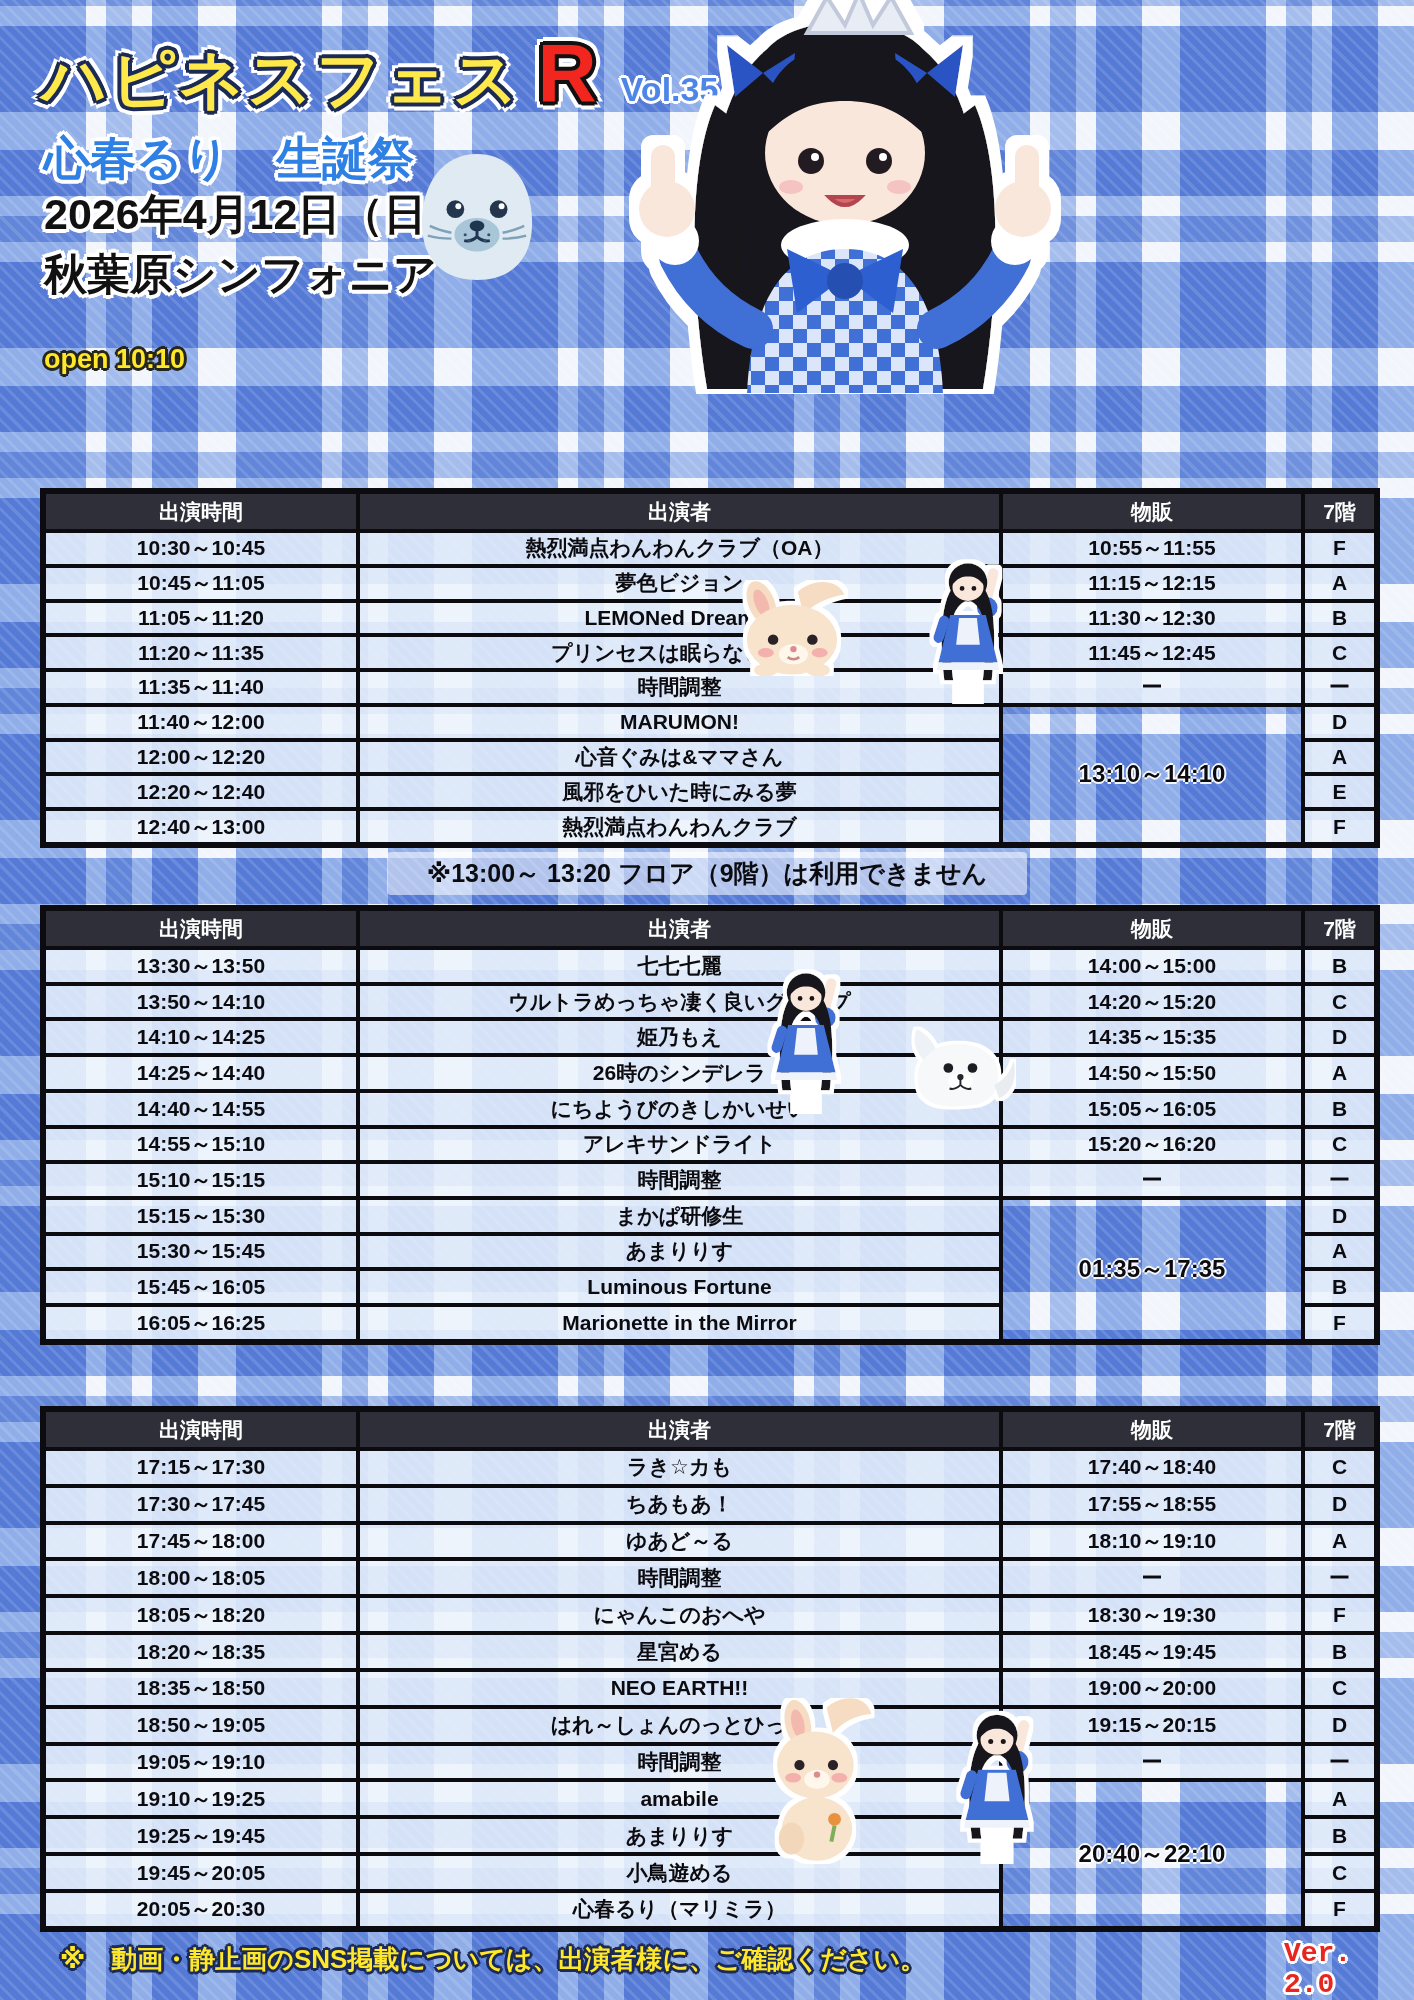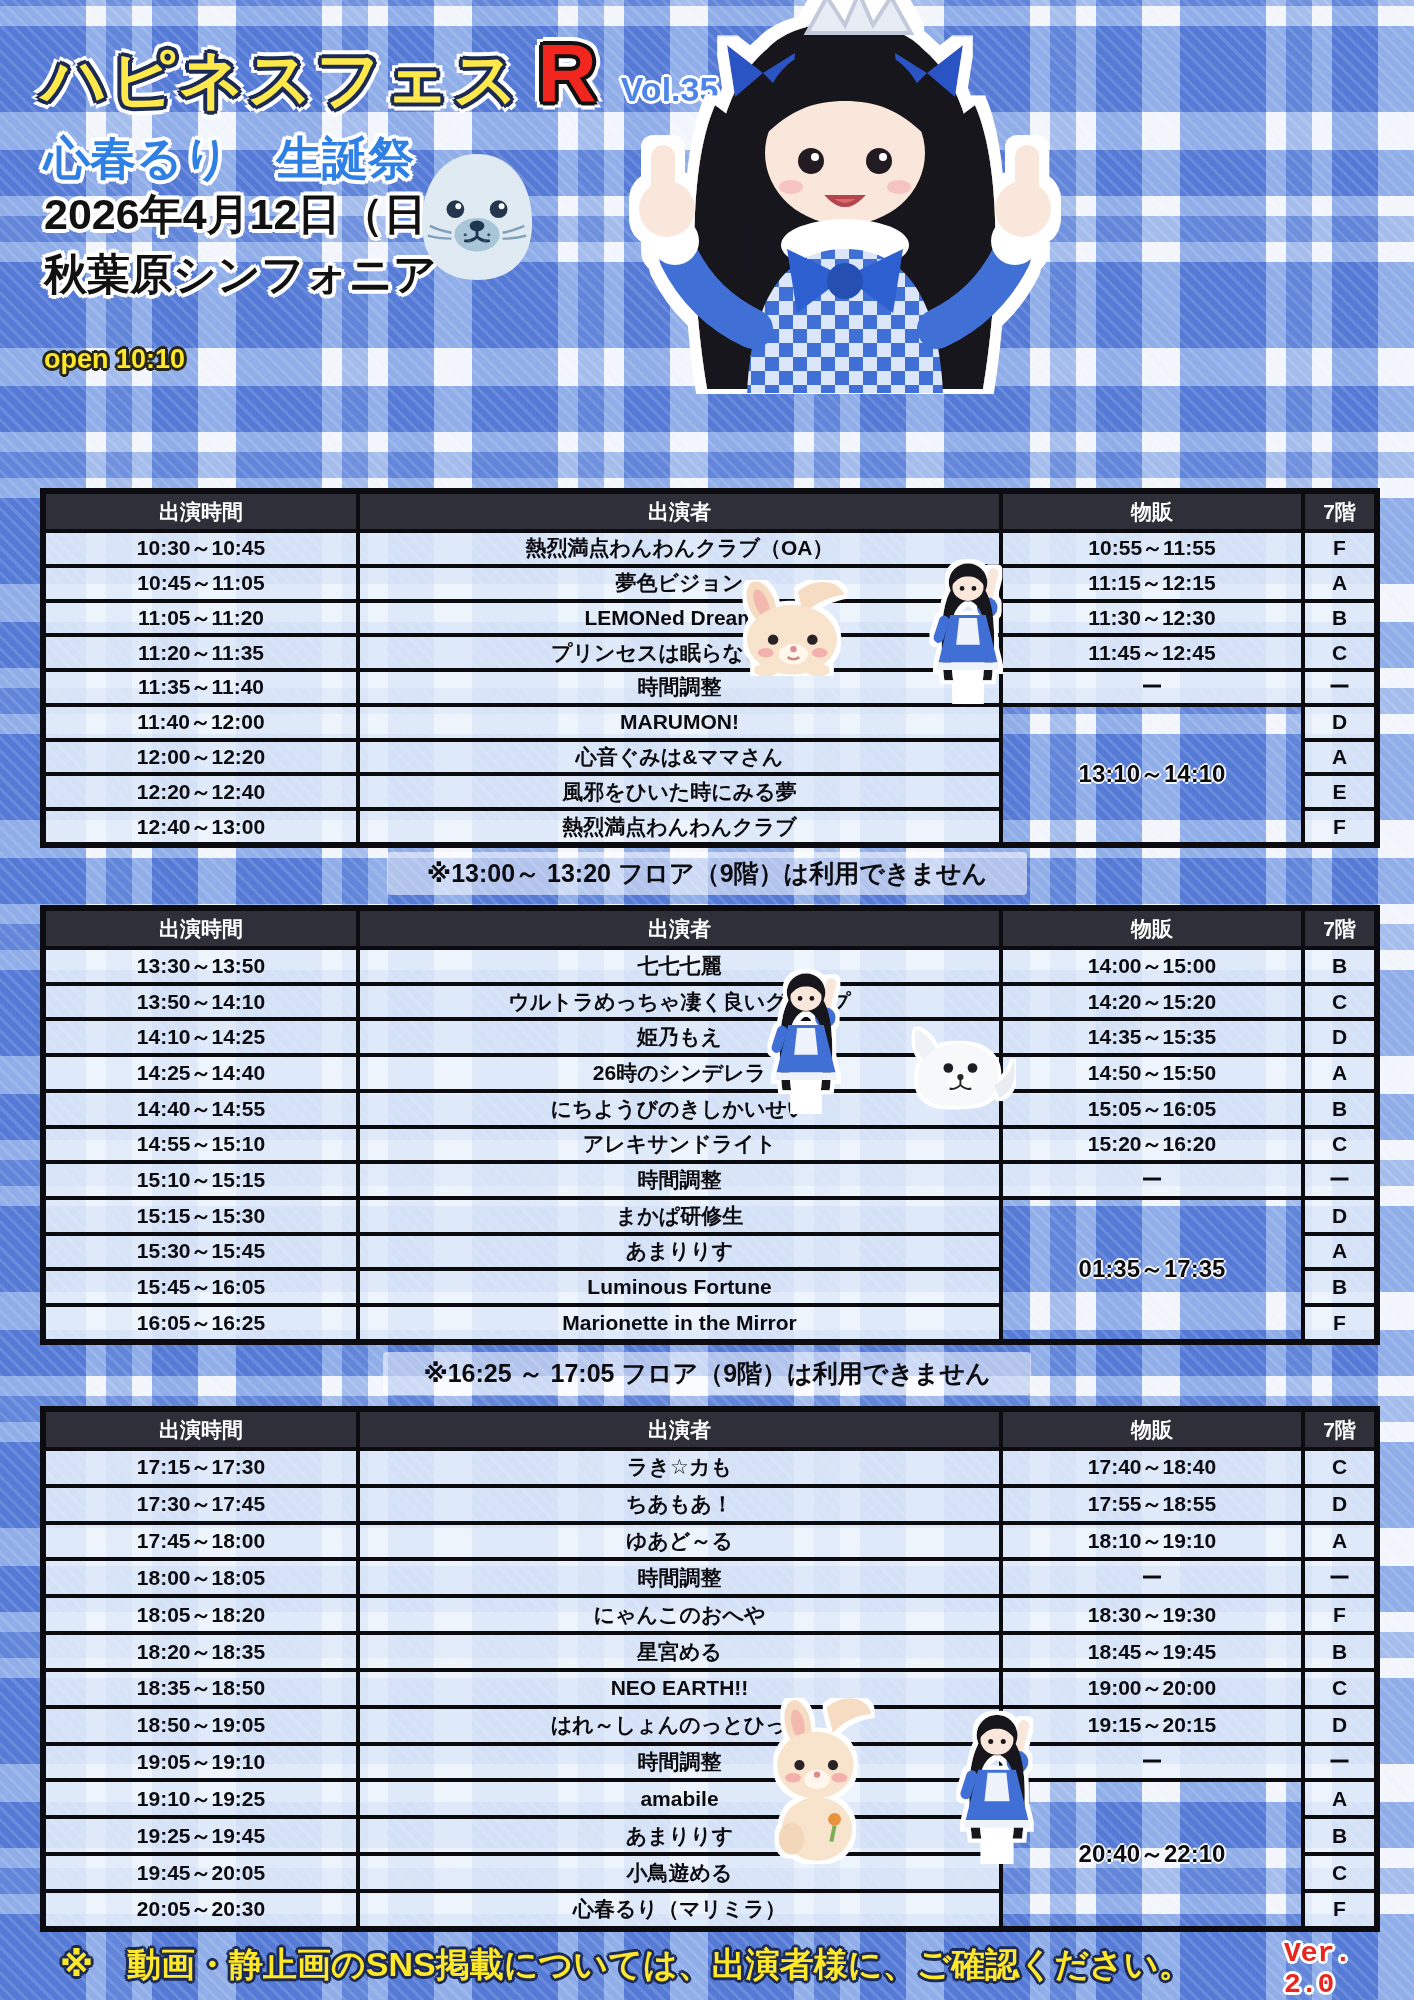--- a/index.html
+++ b/index.html
@@ -74,21 +74,21 @@
       0 -2px 0 rgba(255,255,255,0.9),0 2px 0 rgba(255,255,255,0.9);}
   .c0{width:315px;} .c1{width:643px;} .c2{width:302px;} .c3{width:74px;}
   
   .notice{
     left:0;right:0;margin:0 auto;width:fit-content;z-index:2;
     background:rgba(255,255,255,0.55);padding:5px 40px;border-radius:4px;
     font-size:25px;font-weight:bold;color:#0c0c10;white-space:nowrap;
   }
   #notice1{top:852px;} #notice2{top:1352px;}
   
-  .footer-note{left:60px;top:1942px;font-size:34px;font-weight:bold;color:#ffe72a;white-space:nowrap;
+  .footer-note{left:60px;top:1942px;font-size:26px;font-weight:bold;color:#ffe72a;white-space:nowrap;
     text-shadow:-3px 0 0 #1c2b55,3px 0 0 #1c2b55,0 -3px 0 #1c2b55,0 3px 0 #1c2b55,
       -2px -2px 0 #1c2b55,2px -2px 0 #1c2b55,-2px 2px 0 #1c2b55,2px 2px 0 #1c2b55;}
   .version{left:1284px;top:1938px;font-size:28px;font-weight:bold;color:#e8251f;
     text-shadow:-3px 0 0 #fff,3px 0 0 #fff,0 -3px 0 #fff,0 3px 0 #fff,
       -2px -2px 0 #fff,2px -2px 0 #fff,-2px 2px 0 #fff,2px 2px 0 #fff;font-family:Liberation Mono, monospace;}
   
   .photo{left:555px;top:-8px;width:580px;height:402px;z-index:3;}
   .seal-badge{left:418px;top:150px;width:118px;height:134px;z-index:2;}
   .deco{z-index:4;}
   #rabbit1{left:722px;top:580px;width:140px;height:96px;}
@@ -398,21 +398,20 @@
             <td class="c3">B</td>
           </tr>
           <tr>
             <td class="c0">16:05～16:25</td>
             <td class="c1">Marionette in the Mirror</td>
             <td class="c3">F</td>
           </tr>
         </tbody>
       </table>
   </div>
-  <div class="abs notice" id="notice2">※16:25 ～ 17:05 フロア（9階）は利用できません</div>
 
   <div class="abs tbl-wrap" id="w3">
     <table id="t3">
         <thead>
           <tr>
             <th class="c0">出演時間</th>
             <th class="c1">出演者</th>
             <th class="c2">物販</th>
             <th class="c3">7階</th>
           </tr>

